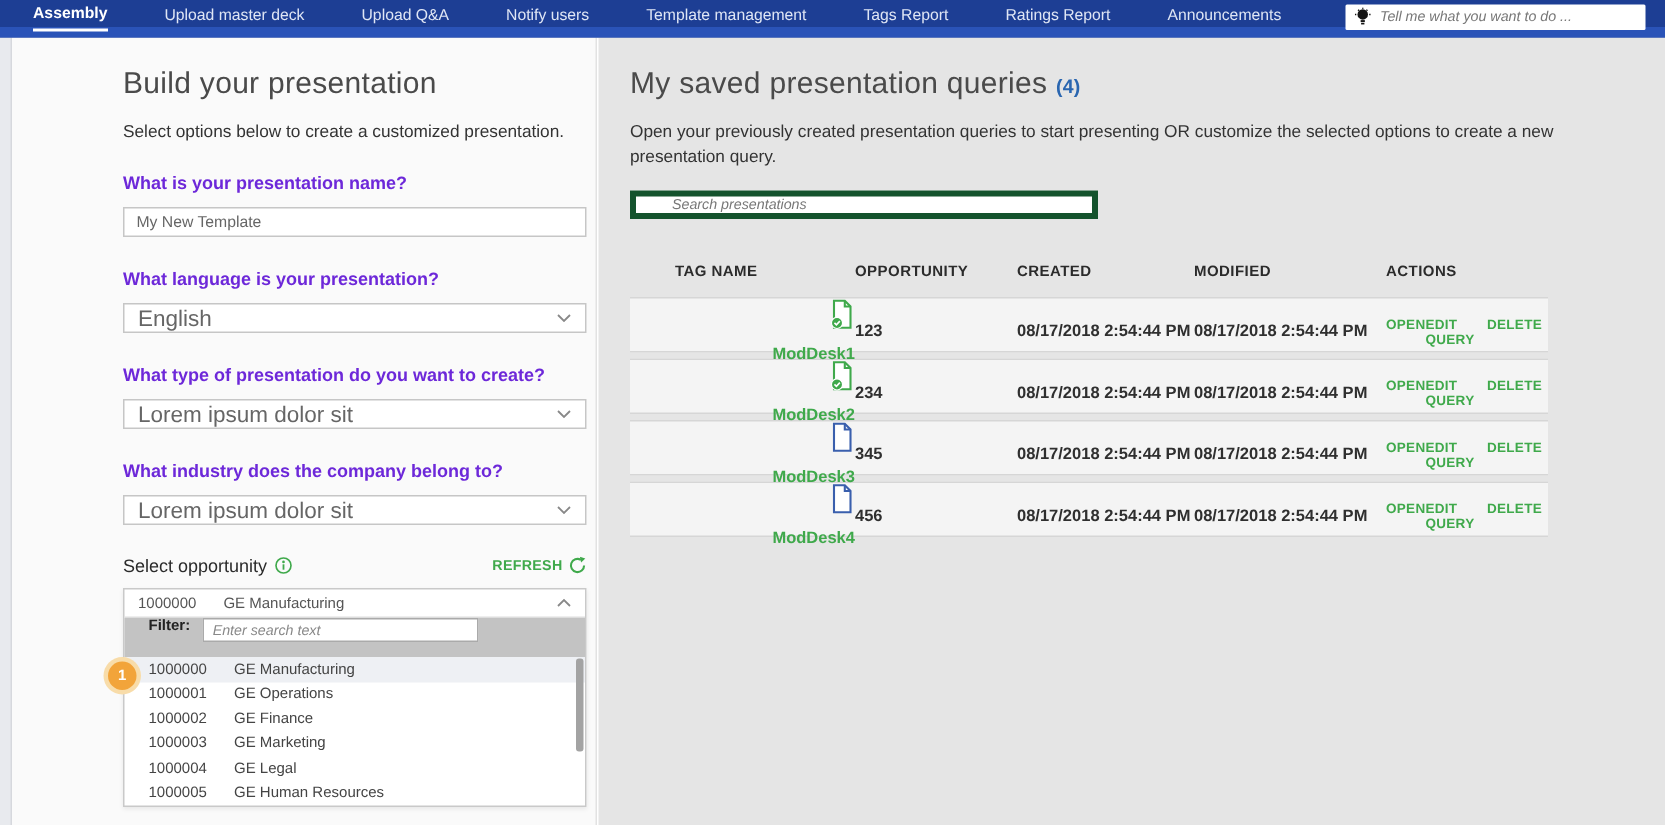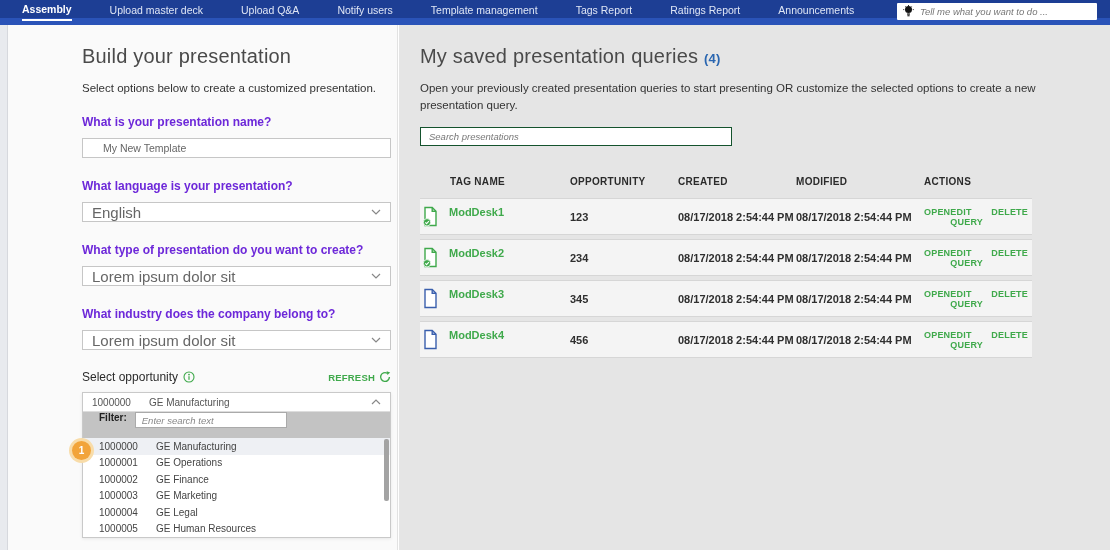--- a/index.html
+++ b/index.html
@@ -36,21 +36,21 @@
 
   h1 { font-size:20px; font-weight:300; color:#4a4a4a; letter-spacing:.2px; }
   .count { font-size:13px; font-weight:bold; color:#2a66b0; }
   .subtitle { font-size:11.5px; color:#333; margin-top:14px; }
 
   
   .form { width:309px; }
   .f-label { font-size:12px; font-weight:bold; color:#6d28d9; margin-top:21px;
     margin-bottom:9px; }
   .text-input { width:100%; height:20px; border:1px solid #c6c6c6; background:#fff;
-    font-size:10.5px; color:#666; padding:0 20px; outline:none;
+    font-size:10.5px; color:#666; padding:0 8px; outline:none;
     font-family:"Liberation Sans",sans-serif; }
   .select { width:100%; height:20px; border:1px solid #c6c6c6; background:#fff;
     display:flex; align-items:center; justify-content:space-between;
     padding:0 9px; cursor:pointer; }
   .select .sel-text { font-size:15px; color:#666; }
 
   .opp-row { display:flex; align-items:center; justify-content:space-between;
     margin-top:20px; margin-bottom:8px; }
   .opp-label { font-size:12px; font-weight:normal; color:#2b2b2b; display:flex;
     align-items:center; gap:5px; }
@@ -60,56 +60,56 @@
   
   .combo { border:1px solid #c9c9c9; background:#fff; position:relative;
     box-shadow:0 1px 3px rgba(0,0,0,.08); }
   .combo-head { height:19px; display:flex; align-items:center; gap:18px;
     padding:0 9px; border-bottom:1px solid #ddd; cursor:pointer; }
   .combo-head .cid { font-size:10px; color:#555; }
   .combo-head .cname { font-size:10px; color:#555; flex:1; }
   .filter-bar { background:#c3c3c3; height:26px; display:flex; align-items:flex-start;
     gap:8px; padding:0 10px 0 16px; }
   .filter-bar .f-lbl { font-size:10px; color:#222; font-weight:bold; }
-  .filter-bar input { width:152px; height:16px; border:1px solid #aaa; outline:none;
+  .filter-bar input { width:184px; height:16px; border:1px solid #aaa; outline:none;
     font-size:9.5px; font-style:italic; color:#555; padding:0 6px;
     font-family:"Liberation Sans",sans-serif; }
   .filter-bar input::placeholder { color:#888; font-style:italic; }
   .combo-list { position:relative; }
   .opt { height:16.5px; display:flex; align-items:center; gap:0; cursor:pointer; }
   .opt .oid { font-size:10px; color:#444; width:55px; padding-left:16px; }
   .opt .oname { font-size:10px; color:#444; padding-left:18px; }
   .opt.selected { background:#eef0f4; }
   .scroll-thumb { position:absolute; right:1px; top:1px; width:5px; height:62px;
     background:#a3a3a3; border-radius:2px; cursor:grab; }
   .step-badge { position:absolute; left:-11px; top:3px; width:19px; height:19px;
     border-radius:50%; background:#f2a43a; box-shadow:0 0 0 3px #f8dca9;
     color:#fff; font-size:10px; font-weight:bold; display:flex;
     align-items:center; justify-content:center; z-index:3; }
   .bottom-label { font-size:12px; font-weight:bold; color:#2b2b2b; margin-top:11px; }
 
   
   .desc { font-size:11.5px; color:#333; max-width:622px; line-height:1.45;
     margin-top:12px; }
-  .search-box { margin-top:14px; width:312px; height:19px; border:1px solid #14532d;
-    font-size:9.5px; font-style:italic; color:#555; padding:0 8px; outline:none;
+  .search-box { margin-top:14px; width:312px; height:19px; border:4px solid #14532d;
+    font-size:9.5px; font-style:italic; color:#555; padding:0 24px; outline:none;
     background:#fff; font-family:"Liberation Sans",sans-serif; display:block; }
   .search-box::placeholder { color:#777; font-style:italic; }
 
   .table { margin-top:30px; width:612px; }
   .t-head { display:grid; grid-template-columns:150px 108px 118px 128px 1fr;
     padding-bottom:11px; }
   .t-head .th { font-size:10px; font-weight:bold; color:#2b2b2b;
     letter-spacing:.3px; }
   .t-head .th:first-child { padding-left:30px; }
   .t-row { display:grid; grid-template-columns:150px 108px 118px 128px 1fr;
     align-items:center; height:37px; background:#f4f4f4;
     border-top:1px solid #d6d6d6; border-bottom:1px solid #d6d6d6;
     margin-bottom:4px; }
-  .cell-tag { display:flex; align-items:flex-start; gap:10px; padding-left:2px; }
+  .cell-tag { display:flex; align-items:flex-end; gap:10px; padding-left:2px;flex-direction:column; }
   .tag-link { font-size:11px; font-weight:bold; color:#3fa94b; cursor:pointer; }
   .cell-num, .cell-date { font-size:11px; font-weight:bold; color:#2f2f2f; }
   .cell-actions { display:flex; justify-content:space-between; padding-right:4px; }
   .action-link { font-size:9px; font-weight:bold; color:#3fa94b;
     letter-spacing:.2px; cursor:pointer; }
   .icon-wrap { display:inline-flex; align-items:center; }
 </style>
 </head>
 <body>
 

